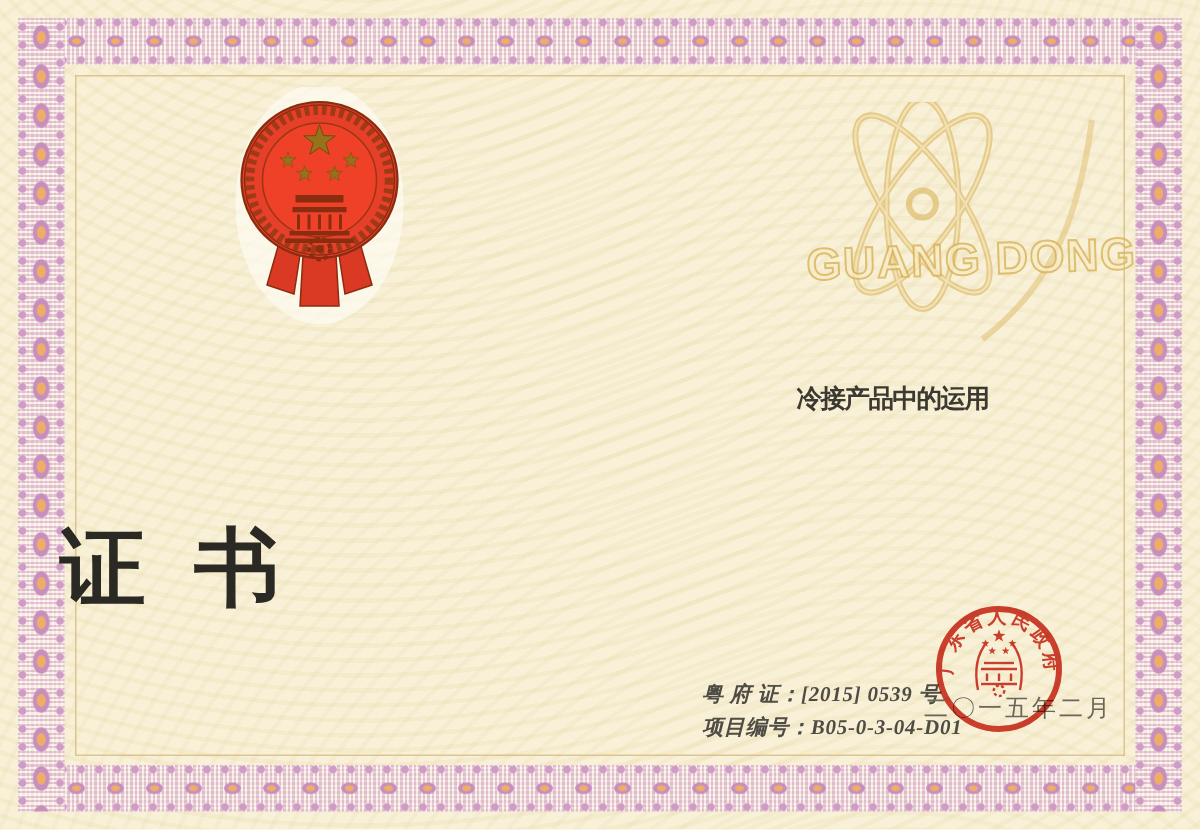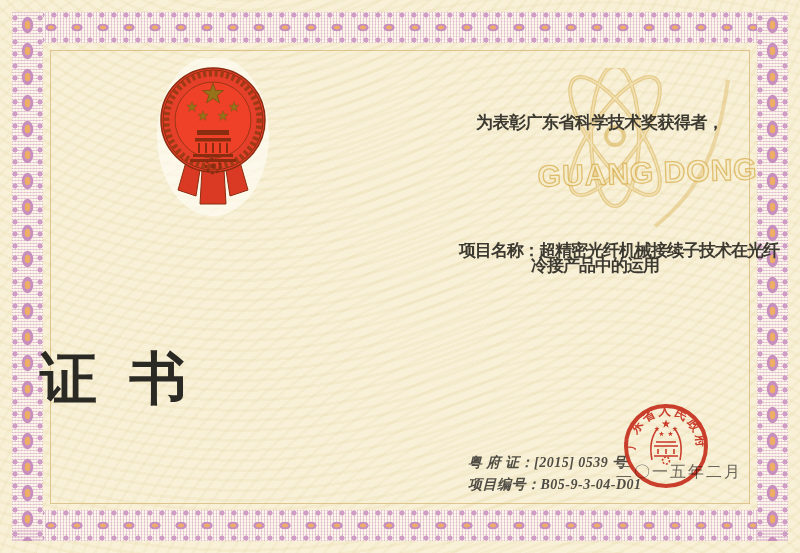--- a/index.html
+++ b/index.html
@@ -126,34 +126,30 @@
       <line x1="57" y1="85" x2="57" y2="95"></line>
         <line x1="64" y1="85" x2="64" y2="95"></line>
       <line x1="71" y1="85" x2="71" y2="95"></line>
     </g>
     <circle cx="57" cy="108" r="7" fill="none" stroke="#8a2c10" stroke-width="2.5" stroke-dasharray="3 2"></circle>
     <circle cx="57" cy="108" r="2.6" fill="#8a2c10"></circle>
   </svg>
 
   <div class="doc-title">证 书</div>
 
-  <div class="rline intro-1">为表彰广东省科学技术奖获得者，</div>
 
-  <div class="rline proj-1">
-    <span>项目名称：</span><span>超精密光纤机械接续子技术在光纤</span>
-  </div>
   <div class="rline proj-2">冷接产品中的运用</div>
 
 
 
   <div class="idline cert-no">
     <span>粤 府 证：</span><span>[2015] 0539 号</span>
   </div>
   <div class="idline proj-no">
-    <span>项目编号：</span><span>B05-9-3-04-D01</span>
+    <span>项目编号：</span><span>B05-0-3-04-D01</span>
   </div>
 
   <div class="date">二〇一五年二月</div>
   <svg class="seal" viewBox="0 0 104 104">
     <defs>
       <path id="sealArc" d="M 30.1 74 A 31 31 0 1 1 73.9 74" fill="none"></path>
     </defs>
     <circle cx="52" cy="52" r="40" fill="none" stroke="#cf382a" stroke-width="4"></circle>
     <text font-size="12.5" font-weight="bold" fill="#cf382a" letter-spacing="2.5">
       <textPath href="#sealArc" startOffset="50%" text-anchor="middle">广东省人民政府</textPath>

